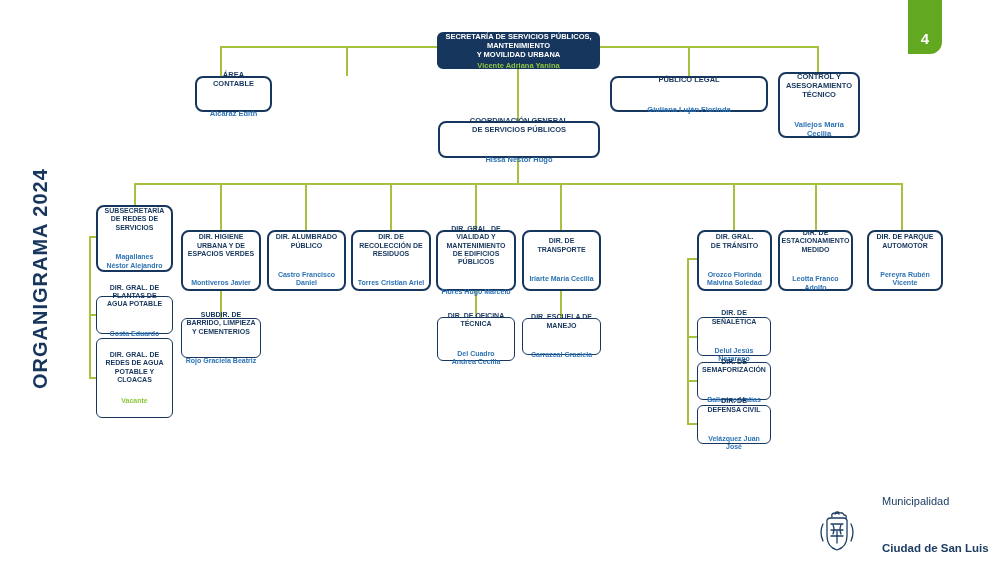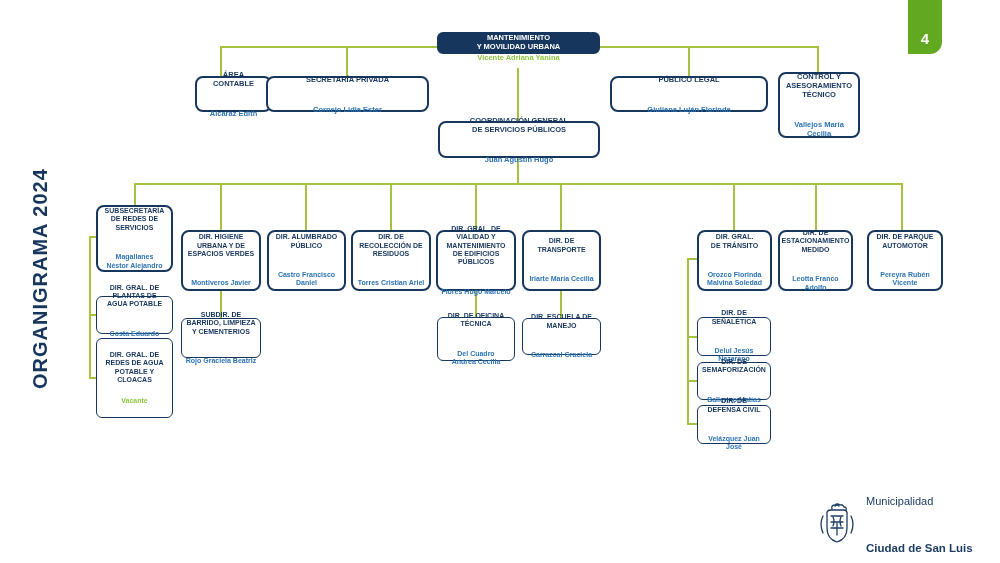--- a/index.html
+++ b/index.html
@@ -21,21 +21,21 @@
   .node.sub{border-width:1.5px;border-radius:6px;}
   .n.vac{color:#8dc63f;margin-top:12px;}
   .side-title{position:absolute;left:22px;top:166px;height:226px;width:36px;
               writing-mode:vertical-rl;transform:rotate(180deg);
               display:flex;align-items:center;justify-content:center;
               font-weight:bold;font-size:20px;letter-spacing:1px;color:#17365d;z-index:2;}
   .page-tab{position:absolute;left:908px;top:0;width:34px;height:54px;background:#62a821;
             border-radius:0 0 12px 0;color:#fff;font-weight:bold;font-size:15px;
             display:flex;align-items:flex-end;justify-content:center;
             padding-bottom:7px;box-sizing:border-box;z-index:3;}
-  .logo{position:absolute;left:816px;top:495px;display:flex;align-items:center;gap:8px;z-index:2;}
+  .logo{position:absolute;left:816px;top:495px;display:flex;align-items:flex-end;gap:24px;z-index:2;}
   .logo svg{display:block;}
   .logo-line1{font-size:11px;color:#1d3d63;line-height:1.25;}
   .logo-line2{font-size:11.5px;color:#1d3d63;font-weight:bold;line-height:1.25;margin-top:32px;}
 </style>
 </head>
 <body>
 
 <div class="stage">
 
   <div class="ln h" style="left:220px;top:46px;width:598px"></div>
@@ -64,52 +64,48 @@
   <div class="ln v" style="left:220px;top:291px;height:27px"></div>
   <div class="ln v" style="left:475px;top:291px;height:26px"></div>
   <div class="ln v" style="left:560px;top:291px;height:27px"></div>
 
   <div class="ln v" style="left:687px;top:258px;height:166px"></div>
   <div class="ln h" style="left:687px;top:258px;width:11px"></div>
   <div class="ln h" style="left:687px;top:336px;width:11px"></div>
   <div class="ln h" style="left:687px;top:380px;width:11px"></div>
   <div class="ln h" style="left:687px;top:423px;width:11px"></div>
 
-  <div class="node root" style="left:437px;top:32px;width:163px;height:22px">
+  <div class="node root" style="left:437px;top:32px;width:163px;height:37px">
     <div class="t">SECRETARÍA DE SERVICIOS PÚBLICOS,
 MANTENIMIENTO
 Y MOVILIDAD URBANA</div>
     <div class="n">Vicente Adriana Yanina</div>
   </div>
 
   <div class="node lg" style="left:195px;top:76px;width:77px;height:36px">
     <div class="t">ÁREA
 CONTABLE</div>
     <div class="n">Alcaraz Edith</div>
-  </div>
-  <div class="node lg" style="left:266px;top:76px;width:163px;height:36px">
-    <div class="t">SECRETARÍA PRIVADA</div>
-    <div class="n">Cornejo Lidia Ester</div>
   </div>
   <div class="node lg" style="left:610px;top:76px;width:158px;height:36px">
     <div class="t">PÚBLICO LEGAL</div>
     <div class="n">Giuliana Luján Florinda</div>
   </div>
   <div class="node lg" style="left:778px;top:72px;width:82px;height:66px">
     <div class="t">CONTROL Y
 ASESORAMIENTO
 TÉCNICO</div>
     <div class="n">Vallejos María
 Cecilia</div>
   </div>
 
   <div class="node lg" style="left:438px;top:121px;width:162px;height:37px">
     <div class="t">COORDINACIÓN GENERAL
 DE SERVICIOS PÚBLICOS</div>
-    <div class="n">Juan Agustín Hugo</div>
+    <div class="n">Hissa Néstor Hugo</div>
   </div>
 
   <div class="node" style="left:96px;top:205px;width:77px;height:67px">
     <div class="t">SUBSECRETARÍA
 DE REDES DE
 SERVICIOS</div>
     <div class="n">Magallanes
 Néstor Alejandro</div>
   </div>
   <div class="node" style="left:181px;top:230px;width:80px;height:61px">

